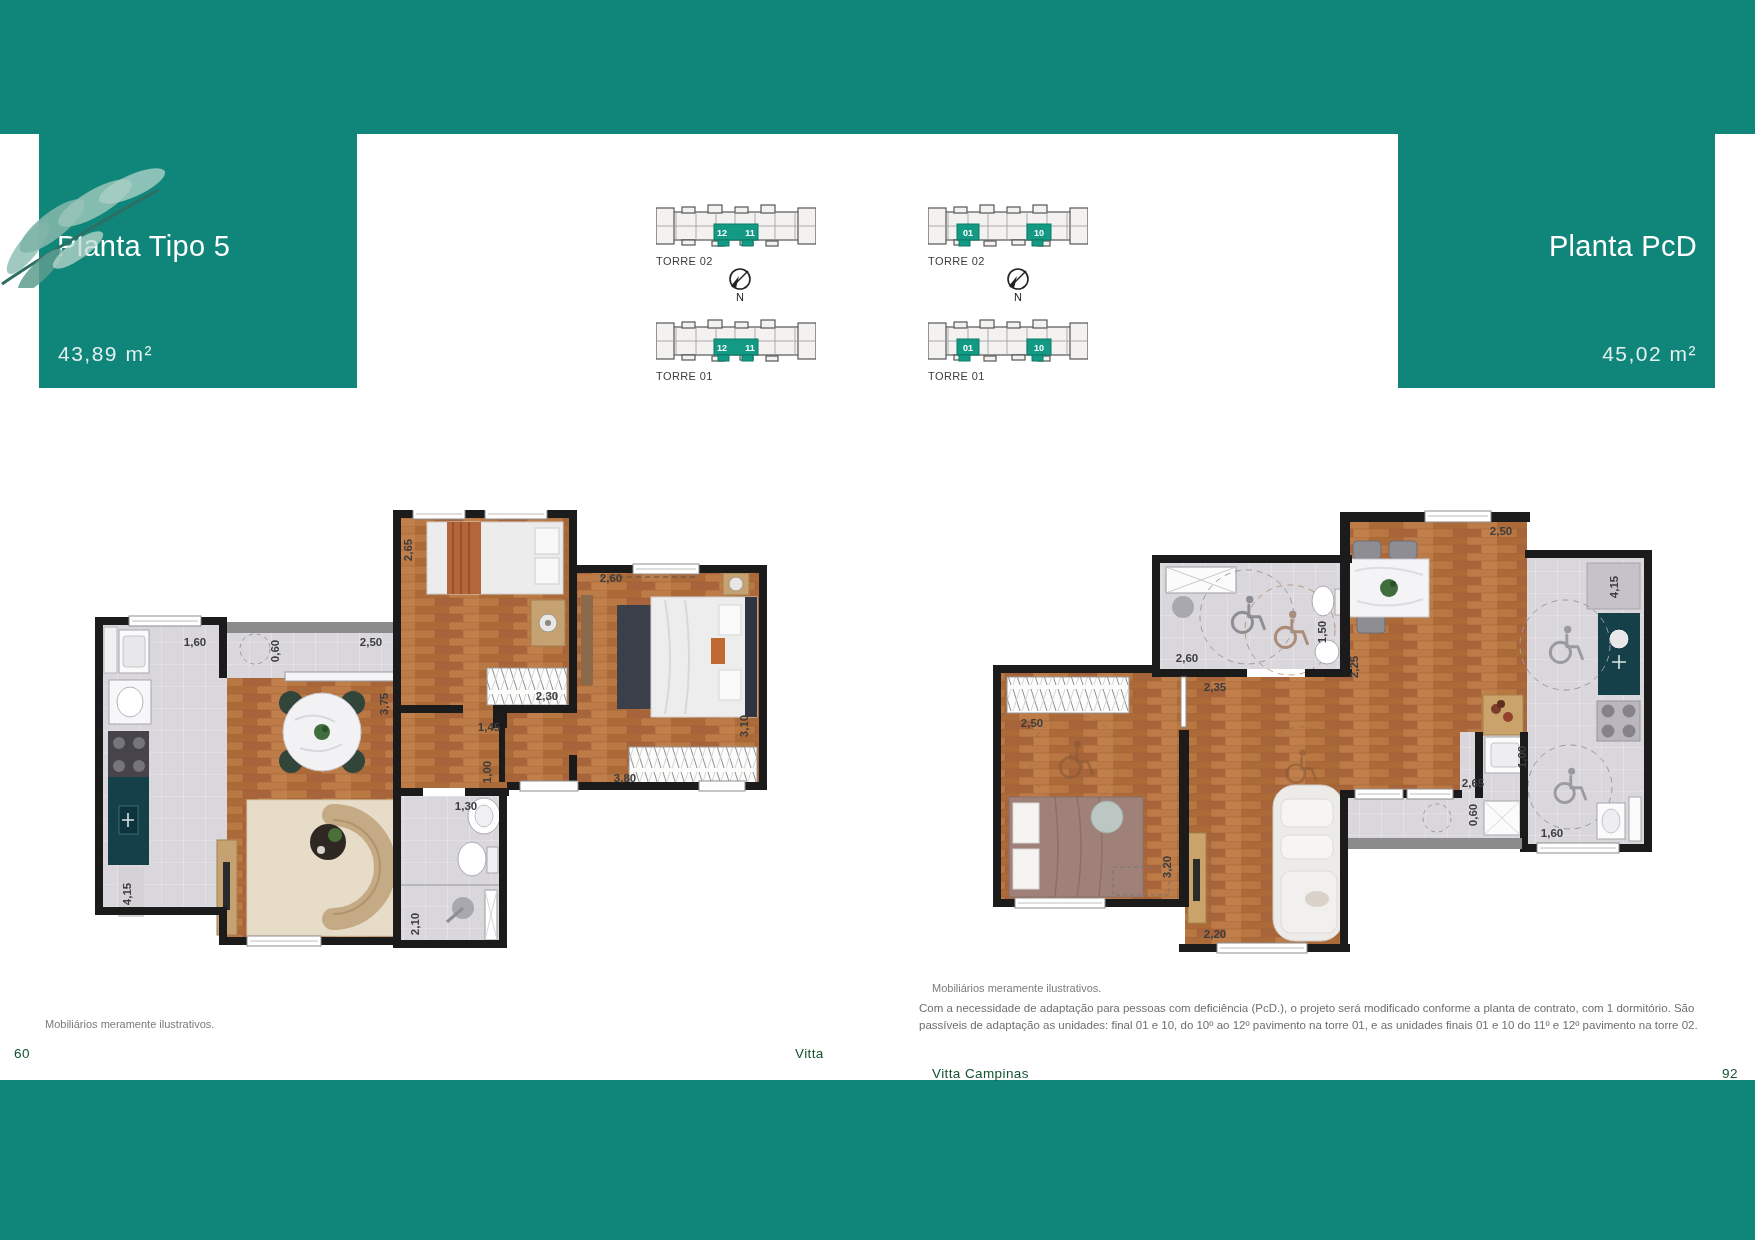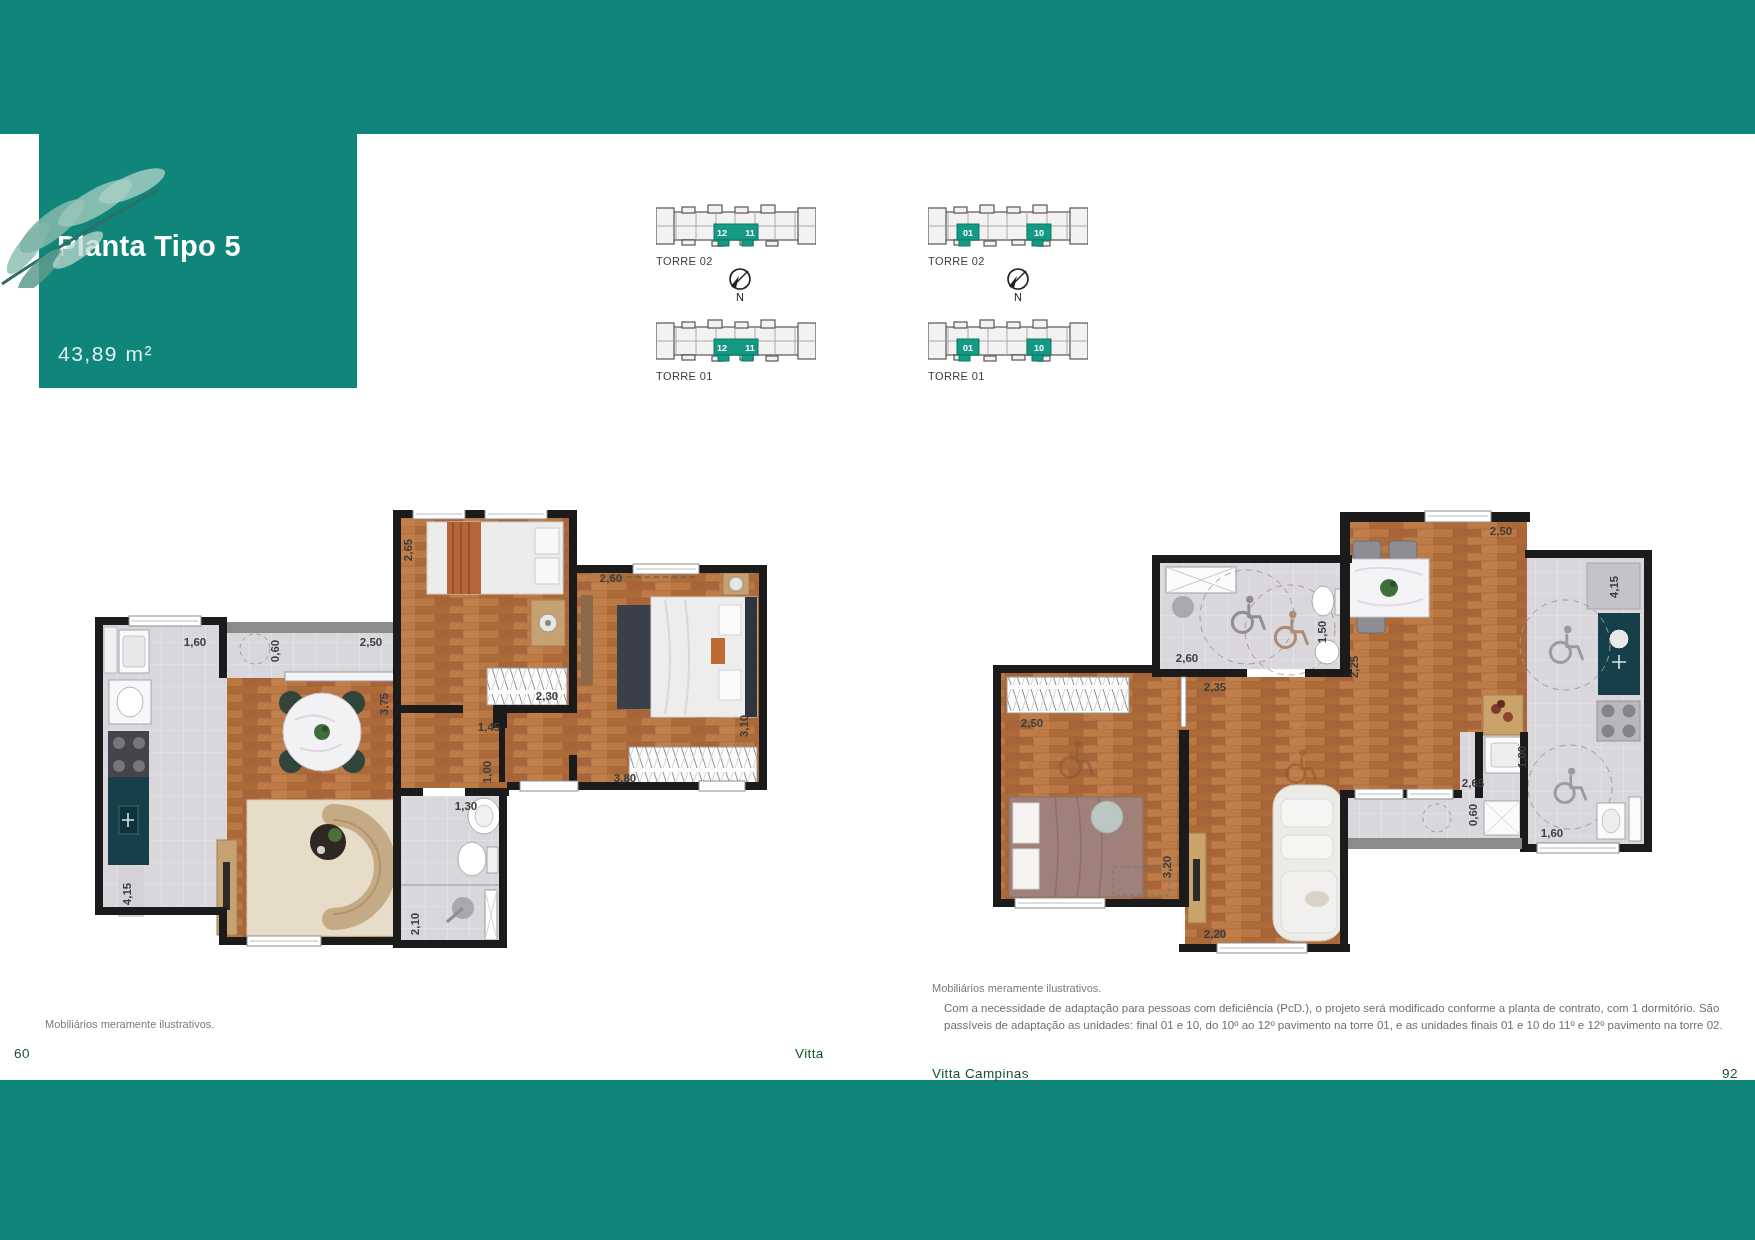--- a/index.html
+++ b/index.html
@@ -5,21 +5,21 @@
   html,body{margin:0;padding:0;background:#ffffff;}
   #stage{position:relative;width:1755px;height:1240px;overflow:hidden;background:#fff;
          font-family:"Liberation Sans",sans-serif;}
   .abs{position:absolute;}
   .teal-bar{background:#10857a;}
   #top-bar{left:0;top:0;width:1755px;height:134px;}
   #bottom-bar{left:0;top:1080px;width:1755px;height:160px;}
   .banner{top:134px;width:318px;height:254px;background:#10857a;color:#fff;}
   #banner-left{left:39px;}
   #banner-right{left:1398px;width:317px;}
-  .banner .title{position:absolute;top:96px;font-size:29px;font-weight:700;letter-spacing:.3px;}
+  .banner .title{position:absolute;top:96px;font-size:29px;font-weight:400;letter-spacing:.3px;}
   #banner-left .title{left:18px;}
   #banner-right .title{right:18px;}
   .banner .area{position:absolute;bottom:22px;font-size:21px;font-weight:400;
                 letter-spacing:1.5px;color:rgba(255,255,255,.88);}
   #banner-left .area{left:19px;margin-top:44px;}
   #banner-right .area{right:18px;}
   .tower{position:absolute;width:170px;}
   .tower-label{font-size:11px;color:#3d3d3d;letter-spacing:.4px;margin-top:2px;}
   .unit{font:700 9px "Liberation Sans",sans-serif;fill:#ffffff;text-anchor:middle;}
   .dim{font:700 11.5px "Liberation Sans",sans-serif;fill:#3d3d3d;text-anchor:middle;}
@@ -85,20 +85,24 @@
     </defs>
   </svg>
 
   <div class="abs teal-bar" id="top-bar"></div>
   <div class="abs teal-bar" id="bottom-bar"></div>
 
   <div class="abs banner" id="banner-left">
     <div class="title">Planta Tipo 5</div>
     <div class="area">43,89 m²</div>
   </div>
+  <div class="abs banner" id="banner-right">
+    <div class="title">Planta PcD</div>
+    <div class="area">45,02 m²</div>
+  </div>
 
   <svg class="abs" style="left:0;top:108px" width="190" height="180" viewBox="0 0 190 180">
     <path d="M2,176 C 40,150 90,120 158,82" stroke="#2e6e63" stroke-width="3" fill="none"></path>
     <ellipse cx="28" cy="140" rx="32" ry="10" fill="#8fc0b4" opacity="0.85" transform="rotate(-52 28 140)"></ellipse>
     <ellipse cx="52" cy="118" rx="40" ry="13" fill="#7fb5a8" opacity="0.9" transform="rotate(-38 52 118)"></ellipse>
     <ellipse cx="95" cy="95" rx="42" ry="13" fill="#9ac6ba" opacity="0.85" transform="rotate(-30 95 95)"></ellipse>
     <ellipse cx="132" cy="78" rx="36" ry="11" fill="#aacfc5" opacity="0.8" transform="rotate(-24 132 78)"></ellipse>
     <ellipse cx="40" cy="163" rx="30" ry="9" fill="#5d9c8e" opacity="0.85" transform="rotate(-45 40 163)"></ellipse>
     <ellipse cx="78" cy="142" rx="30" ry="9" fill="#bcd8cf" opacity="0.75" transform="rotate(-35 78 142)"></ellipse>
   </svg>
@@ -454,17 +458,17 @@
       <text class="dim" transform="translate(541,252) rotate(-90)">1,00</text>
       <text class="dim" x="567" y="332">1,60</text>
     </g>
   </svg>
 
   <div class="abs footnote" style="left:45px;top:1018px">Mobiliários meramente ilustrativos.</div>
   <div class="abs pagenum" style="left:14px;top:1046px">60</div>
   <div class="abs brandfoot" style="left:795px;top:1046px">Vitta</div>
 
   <div class="abs footnote" style="left:932px;top:982px">Mobiliários meramente ilustrativos.</div>
-  <div class="abs" id="disclaimer" style="left:944px;top:1000px">Com a necessidade de adaptação para pessoas com deficiência (PcD.), o projeto será modificado conforme a planta de contrato, com 1 dormitório. São passíveis de adaptação as unidades: final 01 e 10, do 10º ao 12º pavimento na torre 01, e as unidades finais 01 e 10 do 11º e 12º pavimento na torre 02.</div>
+  <div class="abs" id="disclaimer" style="left:919px;top:1000px">Com a necessidade de adaptação para pessoas com deficiência (PcD.), o projeto será modificado conforme a planta de contrato, com 1 dormitório. São passíveis de adaptação as unidades: final 01 e 10, do 10º ao 12º pavimento na torre 01, e as unidades finais 01 e 10 do 11º e 12º pavimento na torre 02.</div>
   <div class="abs brandfoot" style="left:932px;top:1066px">Vitta Campinas</div>
   <div class="abs pagenum" style="left:1722px;top:1066px">92</div>
 
 </div>
 
 </body></html>

